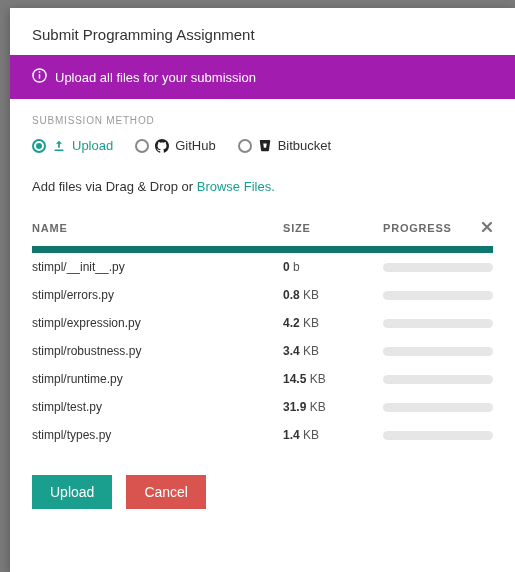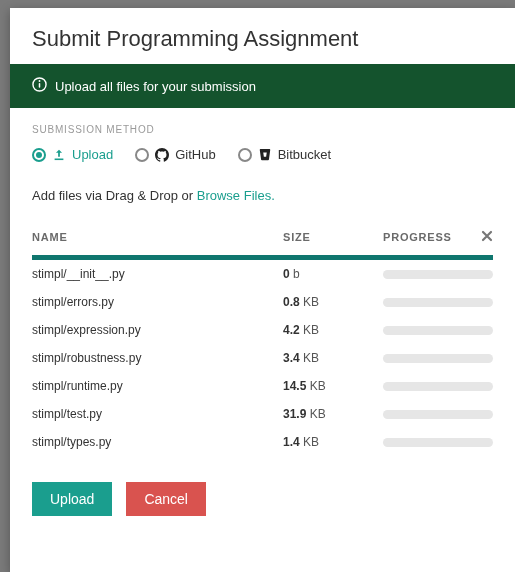--- a/index.html
+++ b/index.html
@@ -17,26 +17,26 @@
       left: 10px;
       right: 0;
       bottom: 0;
       background: #ffffff;
       box-shadow: 0 3px 10px rgba(0,0,0,0.3);
     }
     .modal-header {
       padding: 18px 22px 12px 22px;
     }
     .modal-title {
-      font-size: 22px;
+      font-size: 15px;
       font-weight: 400;
       color: #333333;
     }
     .banner {
-      background: #14532d;
+      background: #a21caf;
       color: #ffffff;
       padding: 13px 22px;
       font-size: 13px;
       display: flex;
       align-items: center;
       gap: 8px;
     }
     .banner svg { flex-shrink: 0; }
     .section {
       padding: 16px 22px 0 22px;
@@ -95,21 +95,21 @@
       margin-top: 18px;
       width: 100%;
     }
     .file-header, .file-row {
       display: grid;
       grid-template-columns: 1fr 100px 110px;
       align-items: center;
       padding: 7px 0;
     }
     .file-header {
-      border-bottom: 5px solid #0f766e;
+      border-bottom: 7px solid #0f766e;
       padding-bottom: 9px;
     }
     .file-header .col-label {
       font-size: 11px;
       letter-spacing: 0.8px;
       color: #6a6a6a;
       font-weight: 700;
     }
     .col-progress-hdr {
       display: flex;

